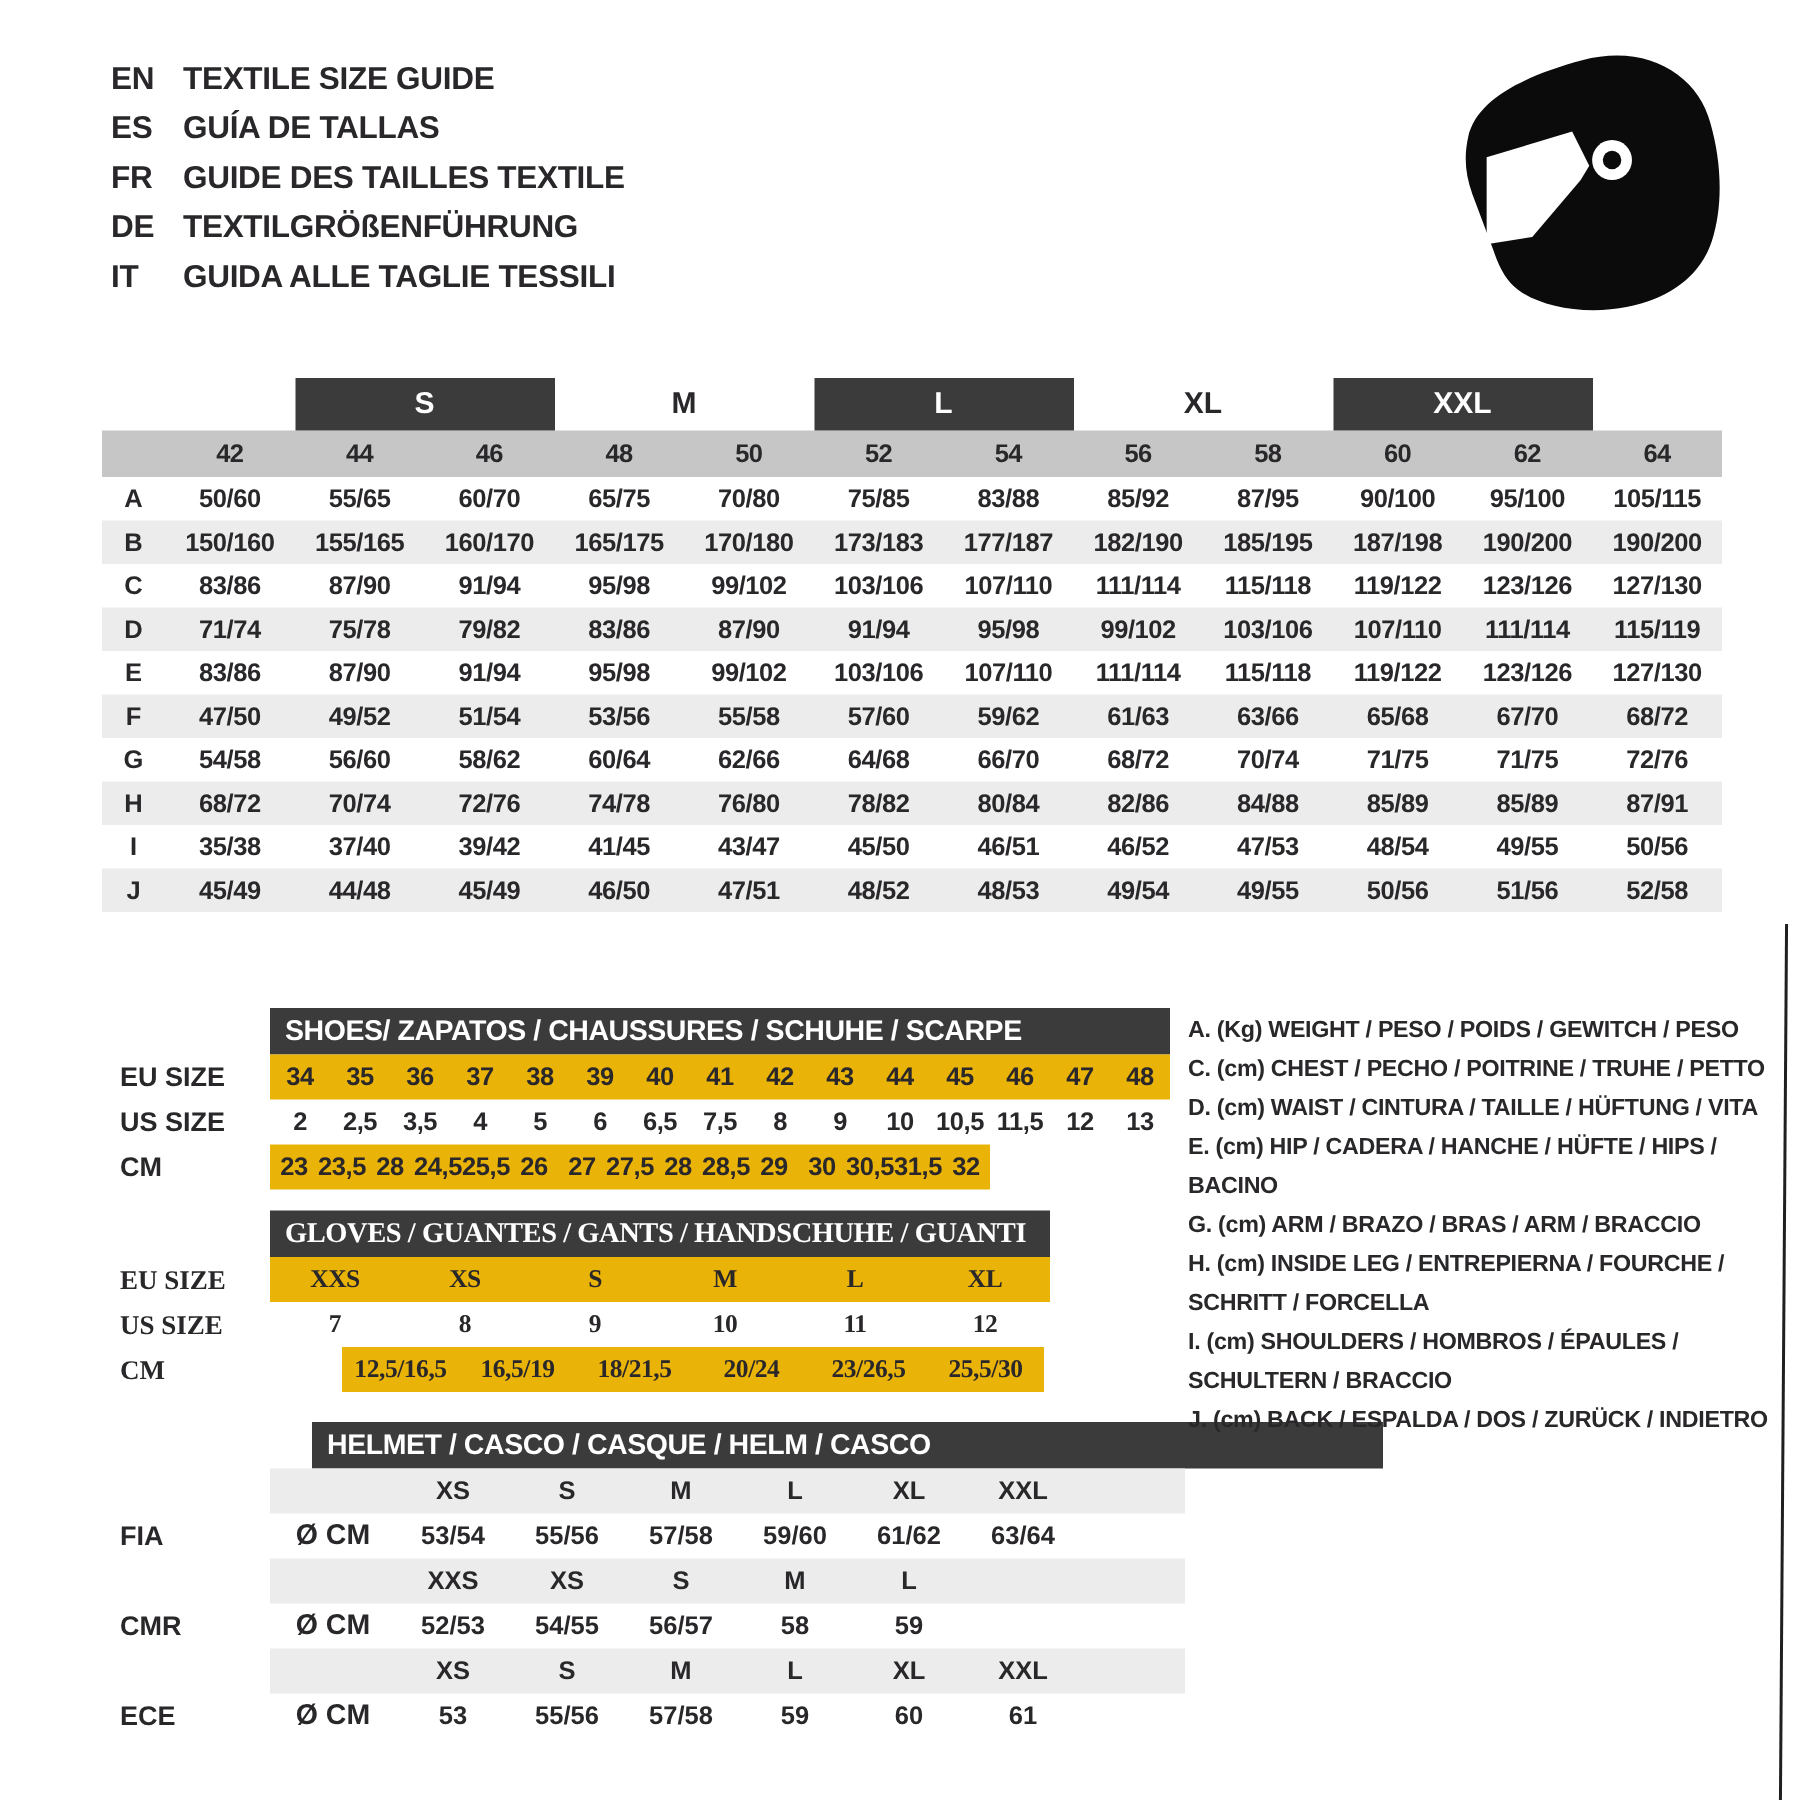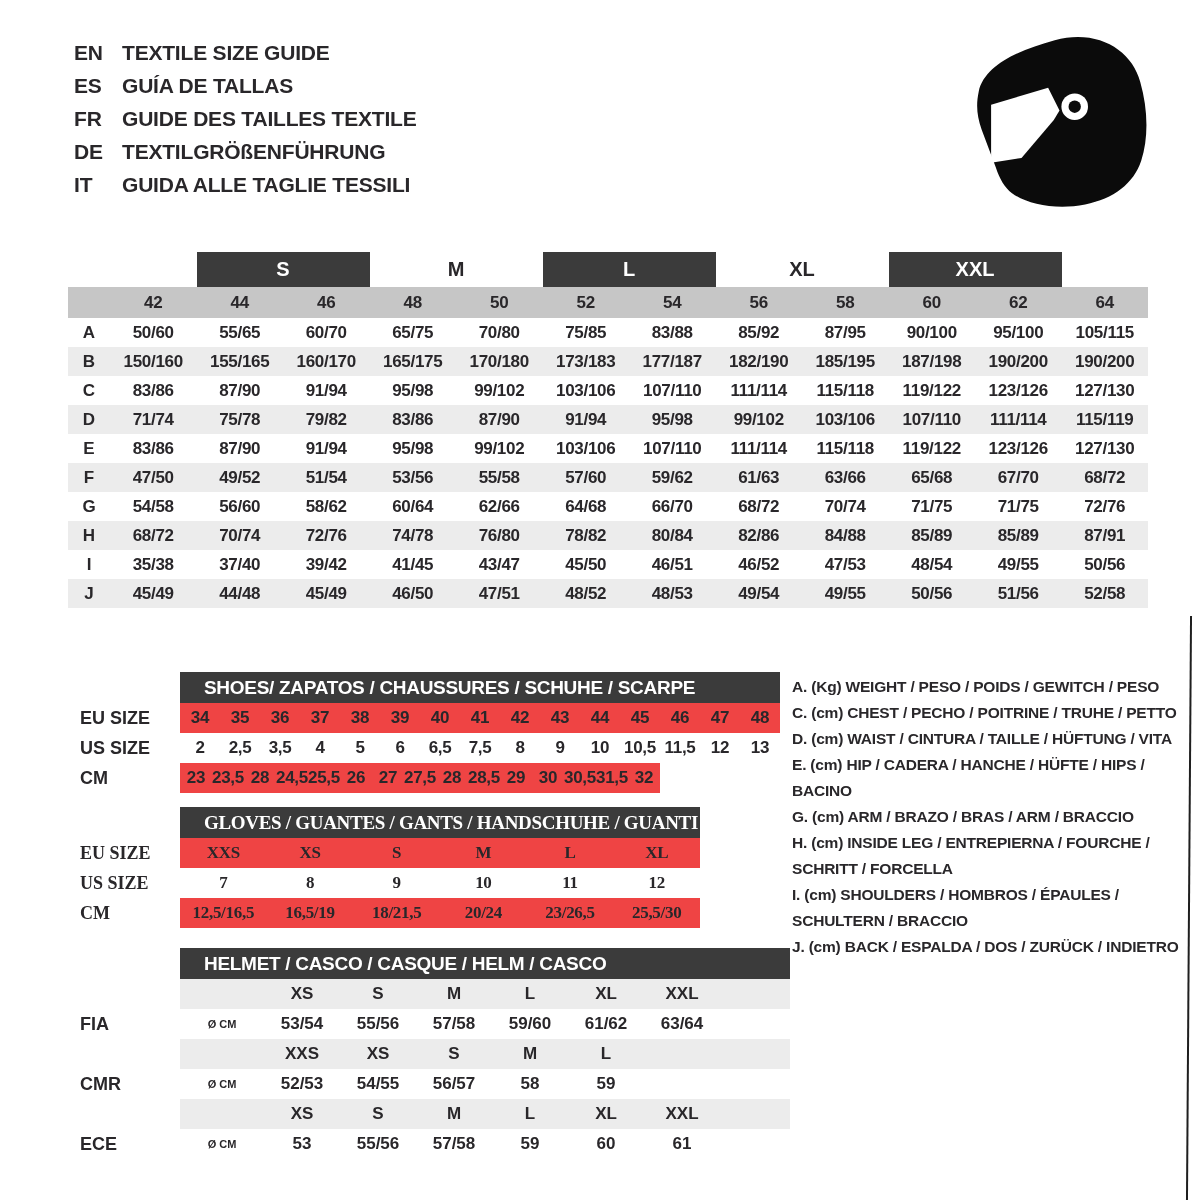--- a/index.html
+++ b/index.html
@@ -29,30 +29,30 @@
   .drow { height:29px; }
   .drow.stripe { background:#ececec; }
   .cell { display:flex; align-items:center; justify-content:center; font-size:17px; letter-spacing:-0.3px; }
   .rlabel { display:flex; align-items:center; justify-content:center; font-size:17px; }
 
   
   .btable { position:absolute; left:68px; font-weight:700; }
   .btitle-row { display:flex; }
   .btitle-indent { width:112px; }
   .btitle { background:#3b3b3b; color:#ffffff; height:31px; display:flex; align-items:center;
-            padding-left:24px; font-size:19px; letter-spacing:-0.3px; box-sizing:border-box; }
+            padding-left:10px; font-size:19px; letter-spacing:-0.3px; box-sizing:border-box; }
   .brow { display:flex; height:30px; }
   .blabel { width:112px; padding-left:12px; box-sizing:border-box; display:flex; align-items:center; font-size:18px; }
   .bcells { display:flex; }
-  .bcells.stripe { background:#ef4444; }
+  .bcells.stripe { background:#eab308; }
   .bcell { flex:1; display:flex; align-items:center; justify-content:center; font-size:17px; letter-spacing:-0.3px; }
   
   .hcells { display:flex; }
   .hcells.stripe { background:#ececec; }
-  .hc0 { width:84px; display:flex; align-items:center; justify-content:center; font-size:11px; }
+  .hc0 { width:84px; display:flex; align-items:center; justify-content:center; font-size:19px; }
   .hc  { width:76px; display:flex; align-items:center; justify-content:center; font-size:17px; }
 
   
   .legend { position:absolute; left:792px; top:674px; width:404px; font-weight:700; }
   .legend-item { font-size:15.5px; line-height:26px; letter-spacing:-0.2px; }
 
   
   .edge-line { position:absolute; left:1188px; top:616px; width:2px; height:584px;
                background:#1f1f1f; transform:rotate(0.4deg); }
 </style>
@@ -357,35 +357,35 @@
         <div class="bcell">7</div>
         <div class="bcell">8</div>
         <div class="bcell">9</div>
         <div class="bcell">10</div>
         <div class="bcell">11</div>
         <div class="bcell">12</div>
       </div>
     </div>
     <div class="brow">
       <div class="blabel">CM</div>
-      <div class="bcells stripe" style="width: 520px;">
+      <div class="bcells stripe" style="width: 468px; margin-left: 48px;">
         <div class="bcell">12,5/16,5</div>
         <div class="bcell">16,5/19</div>
         <div class="bcell">18/21,5</div>
         <div class="bcell">20/24</div>
         <div class="bcell">23/26,5</div>
         <div class="bcell">25,5/30</div>
       </div>
     </div>
   </div>
 
 <div class="btable" style="top:948px;">
     <div class="btitle-row">
       <div class="btitle-indent"></div>
-      <div class="btitle" style="width: 610px;">HELMET / CASCO / CASQUE / HELM / CASCO</div>
+      <div class="btitle" style="width: 714px; margin-left: 28px;">HELMET / CASCO / CASQUE / HELM / CASCO</div>
     </div>
     <div class="brow">
       <div class="blabel"></div>
       <div class="hcells stripe" style="width: 610px;">
         <div class="hc0"></div>
         <div class="hc">XS</div>
         <div class="hc">S</div>
         <div class="hc">M</div>
         <div class="hc">L</div>
         <div class="hc">XL</div>

